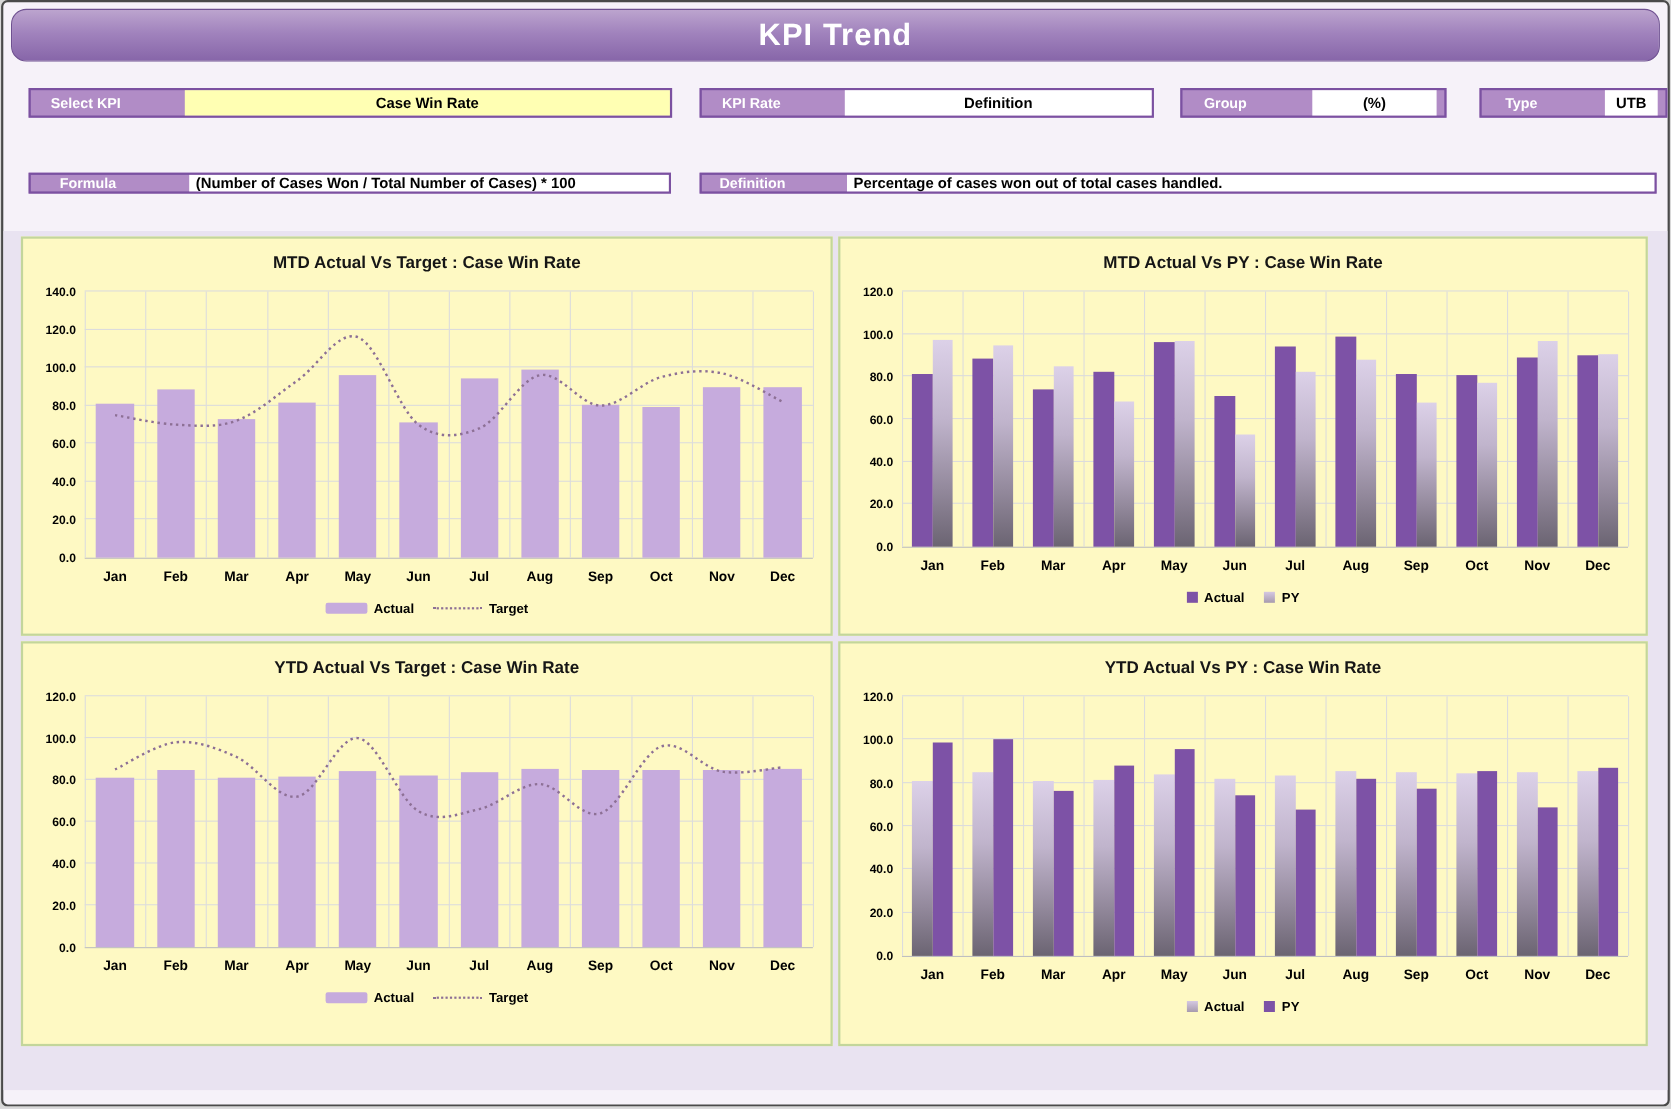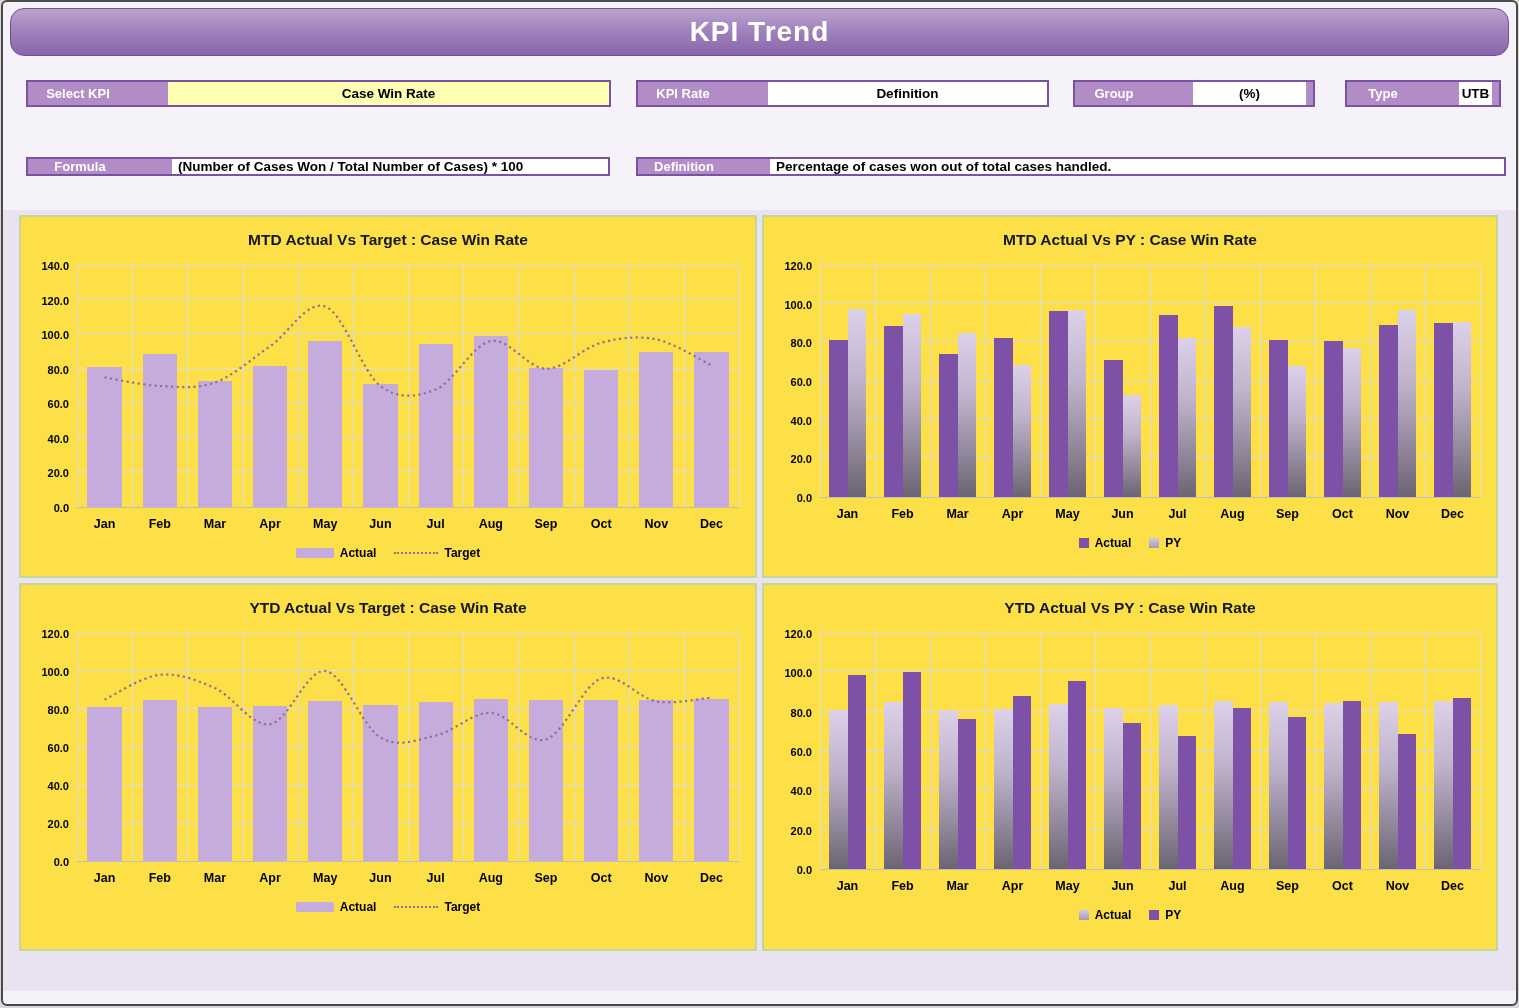--- a/index.html
+++ b/index.html
@@ -14,27 +14,27 @@
   .info-row{display:flex;margin:24px 0 0 23px;height:71px;align-items:center;}
   .field{display:flex;border:2px solid #7b51a1;background:#b18cc6;box-sizing:border-box;}
   .field .label{color:#ffffff;font-weight:bold;font-size:13px;display:flex;align-items:center;justify-content:center;flex:none;}
   .field .value{background:#ffffff;flex:1;display:flex;align-items:center;justify-content:center;font-weight:bold;font-size:13.5px;color:#000;margin-left:40px;}
   .value.left{justify-content:flex-start;padding-left:6px;}
   .value.yellow{background:#ffffb3;}
   .value.inset-r{margin-right:7px;}
   .w-selectkpi{width:585px;}  .w-selectkpi .label{width:100px;}
   .w-kpigroup{width:413px;margin-left:25px;} .w-kpigroup .label{width:90px;}
   .w-unit{width:242px;margin-left:24px;} .w-unit .label{width:78px;}
-  .w-type{width:156px;margin-left:30px;} .w-type .label{width:72px;}
+  .w-type{width:171px;margin-left:30px;} .w-type .label{width:72px;}
   .w-formula{width:584px;} .w-formula .label{width:104px;}
   .w-definition{width:870px;margin-left:26px;} .w-definition .label{width:92px;}
   
   .charts-grid{margin-top:8px;background:#e9e3f1;padding:5px 14px 40px 16px;display:grid;
     grid-template-columns:738px 736px;grid-template-rows:363px 368px;gap:5px;}
-  .panel{background:#fde047;border:2px solid #c3d69b;box-sizing:border-box;padding-top:14px;overflow:hidden;}
+  .panel{background:#fef9c3;border:2px solid #c3d69b;box-sizing:border-box;padding-top:14px;overflow:hidden;}
   .chart-title{text-align:center;font-size:15.5px;font-weight:bold;color:#161616;margin:0 0 16px 0;}
   .chart-canvas{display:flex;padding:0 16px 0 8px;}
   .y-axis{position:relative;width:48px;flex:none;}
   .y-tick{position:absolute;right:8px;font-size:11px;font-weight:bold;color:#000;}
   .plot{position:relative;flex:1;border-bottom:1px solid #bfbfbf;}
   .hgrid{position:absolute;left:0;right:0;height:1px;background:#dcdcdc;}
   .vgrid{position:absolute;top:0;bottom:0;width:1px;background:#dcdcdc;}
   .bars{position:absolute;left:0;right:0;top:0;bottom:0;display:flex;}
   .slot{flex:1;display:flex;align-items:flex-end;justify-content:center;}
   .bar{display:block;}

